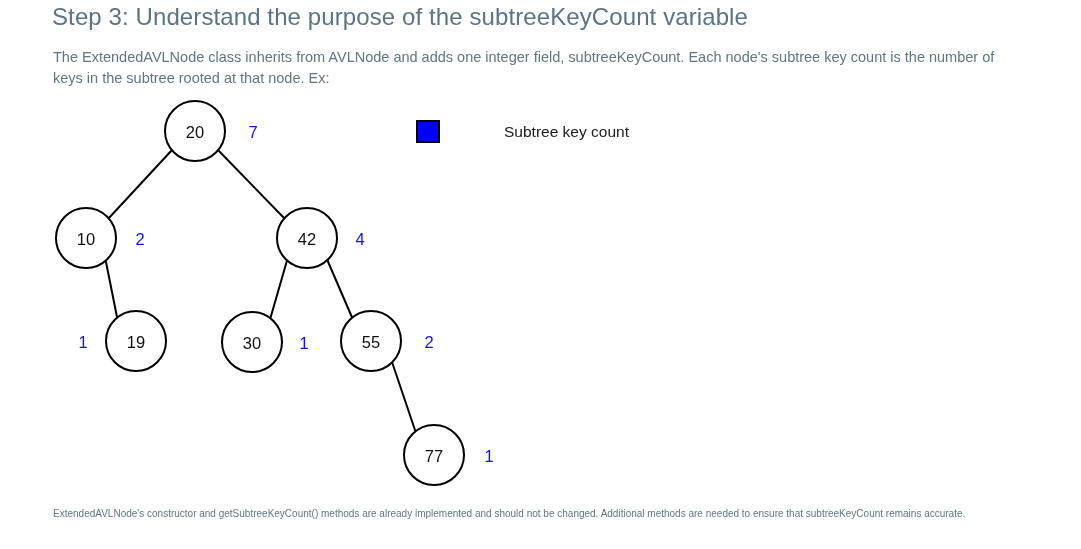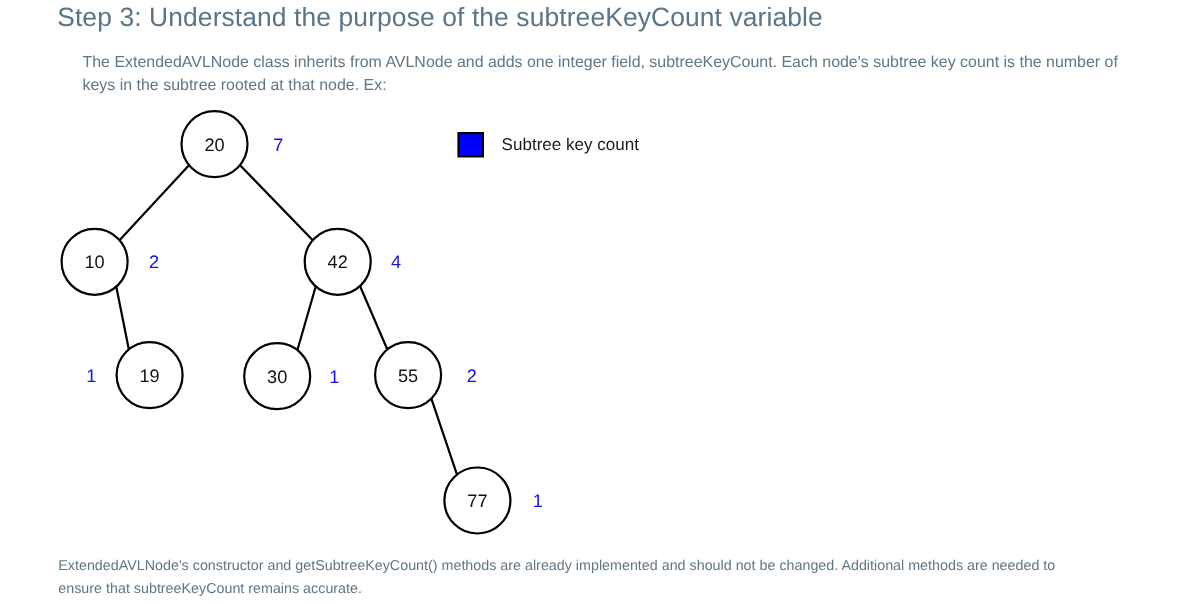--- a/index.html
+++ b/index.html
@@ -30,28 +30,27 @@
     white-space: nowrap;
   }
   .intro-text {
     position: absolute;
     left: 53px;
     top: 47px;
     width: 945px;
     font-size: 14.5px;
     line-height: 21px;
     color: #5f7785;
-    margin-left: 22px;
   }
   .outro-text {
     position: absolute;
     left: 53px;
     top: 503px;
     width: 945px;
-    font-size: 13px;
+    font-size: 10px;
     line-height: 21px;
     color: #5f7785;
   }
 
   
   .diagram {
     position: absolute;
     left: 0;
     top: 96px;
     width: 1081px;
@@ -86,20 +85,21 @@
     dominant-baseline: central;
   }
 
   
   .legend {
     position: absolute;
     left: 416px;
     top: 120px;
     display: flex;
     align-items: center;
+    gap: 48px;
   }
   .legend-swatch {
     width: 20px;
     height: 19px;
     background: #0000ff;
     border: 2px solid #000000;
     box-sizing: content-box;
   }
   .legend-label {
     margin-left: 16px;

